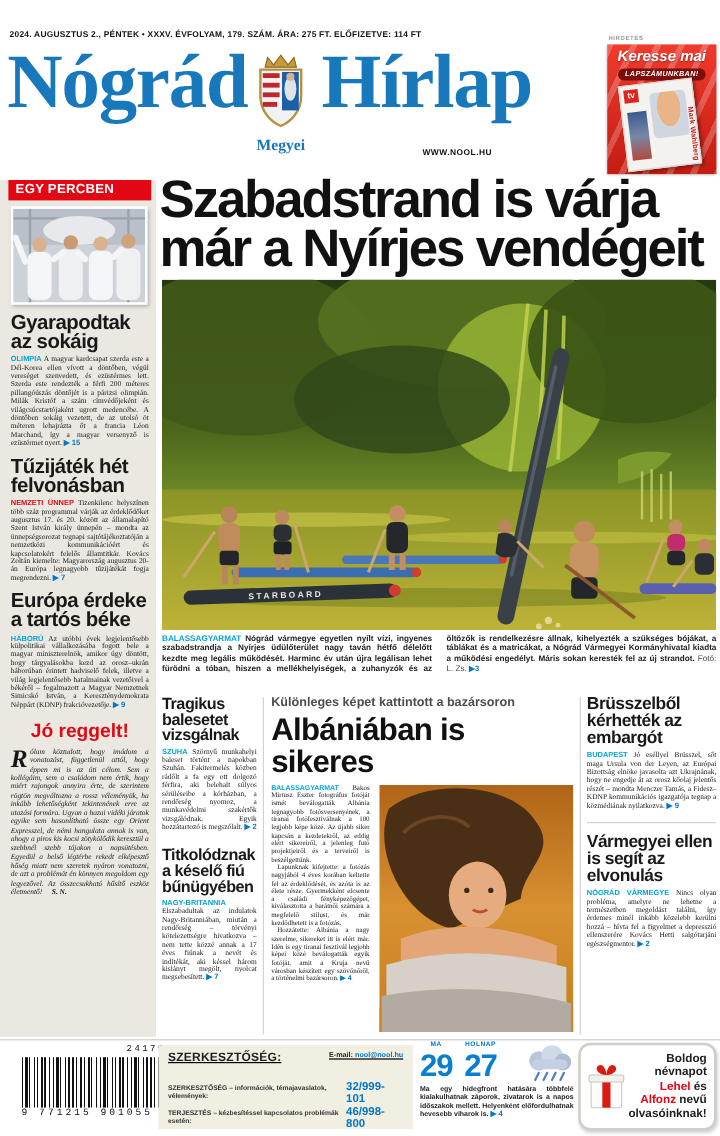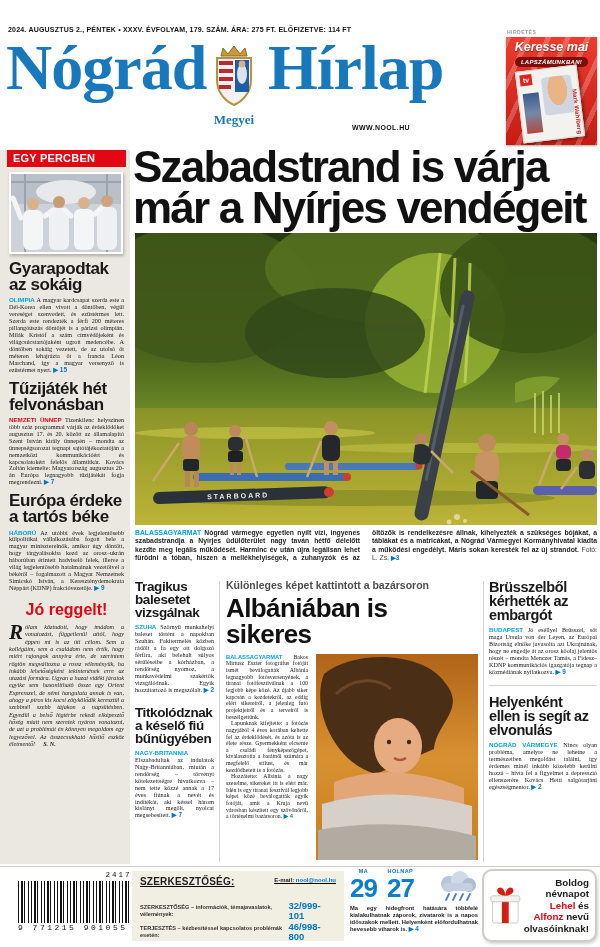--- a/index.html
+++ b/index.html
@@ -365,21 +365,21 @@
 
   <div class="col3">
     <div class="art">
       <div class="c3-title">Brüsszelből kérhették az embargót</div>
       <div class="body"><span class="tag">BUDAPEST</span>
         <span>Jó eséllyel Brüsszel, sőt maga Ursula von der Leyen, az Európai Bizottság elnöke javasolta azt Ukrajnának, hogy ne engedje át az orosz kőolaj jelentős részét – mondta Menczer Tamás, a Fidesz–KDNP kommunikációs igazgatója tegnap a közmédiának nyilatkozva.</span>
         <span class="pmark">▶ 9</span></div>
     </div>
     <hr class="hr-thin">
     <div class="art">
-      <div class="c3-title">Helyenként ellen is segít az elvonulás</div>
+      <div class="c3-title">Vármegyei ellen is segít az elvonulás</div>
       <div class="body"><span class="tag">NÓGRÁD VÁRMEGYE</span>
         <span>Nincs olyan probléma, amelyre ne lehetne a természetben megoldást találni, így érdemes minél inkább közelebb kerülni hozzá – hívta fel a figyelmet a depresszió ellenszerére Kovács Hetti salgótarjáni egészségmentor.</span>
         <span class="pmark">▶ 2</span></div>
     </div>
   </div>
 
   <div class="footer-hr"></div>
 
   <div class="barcode">
     <div class="bc-code">24179</div>

